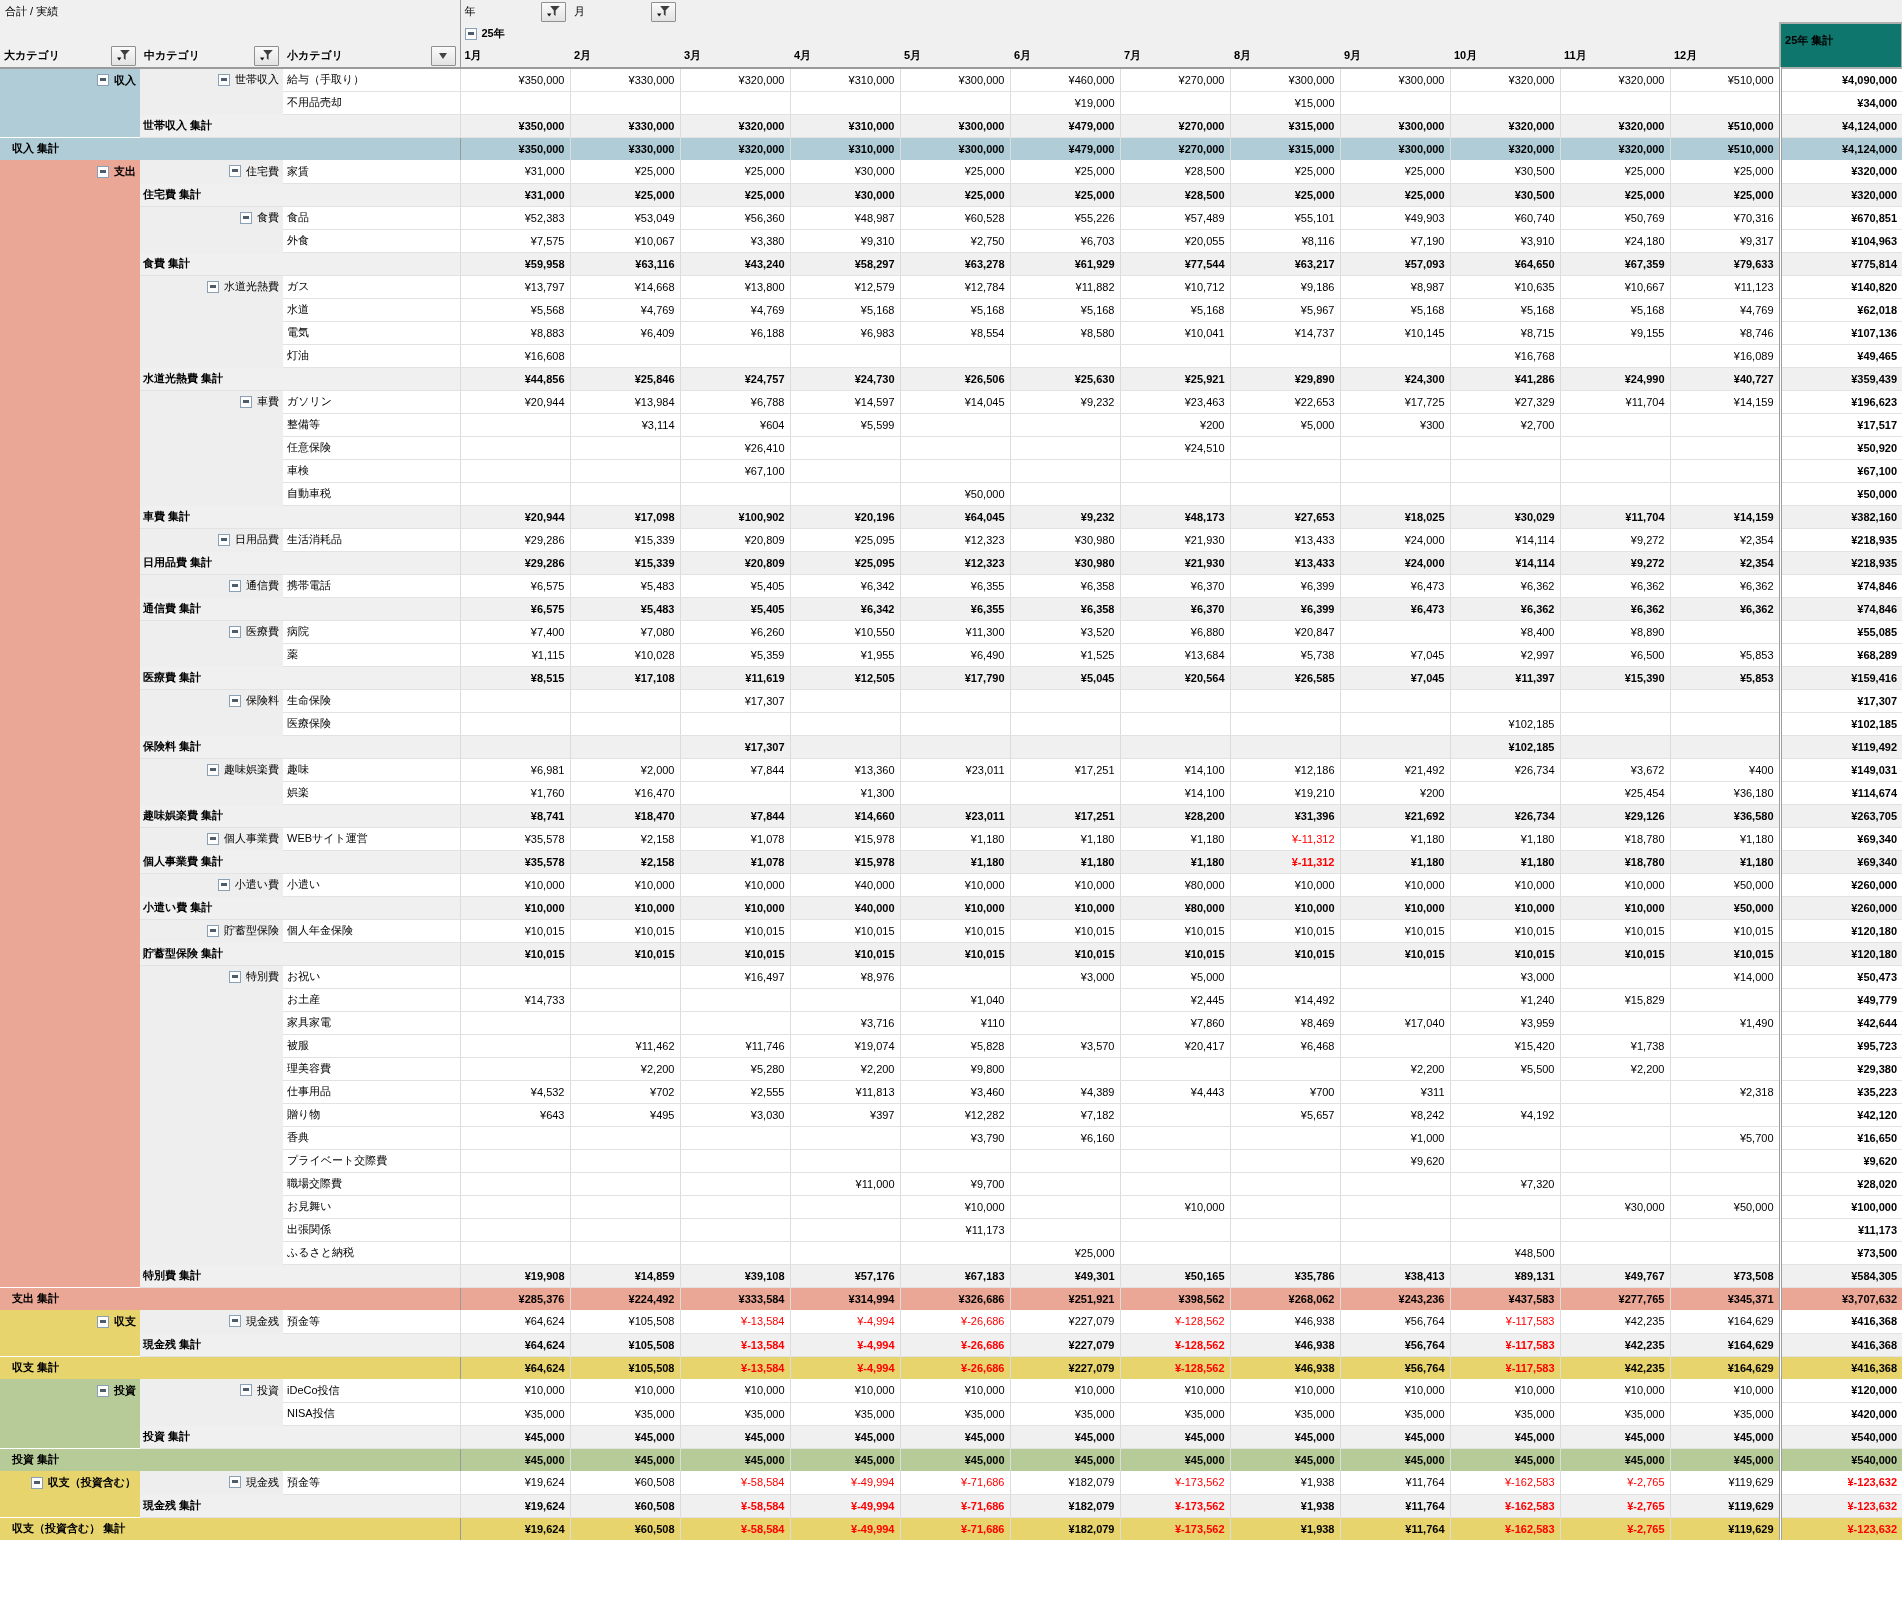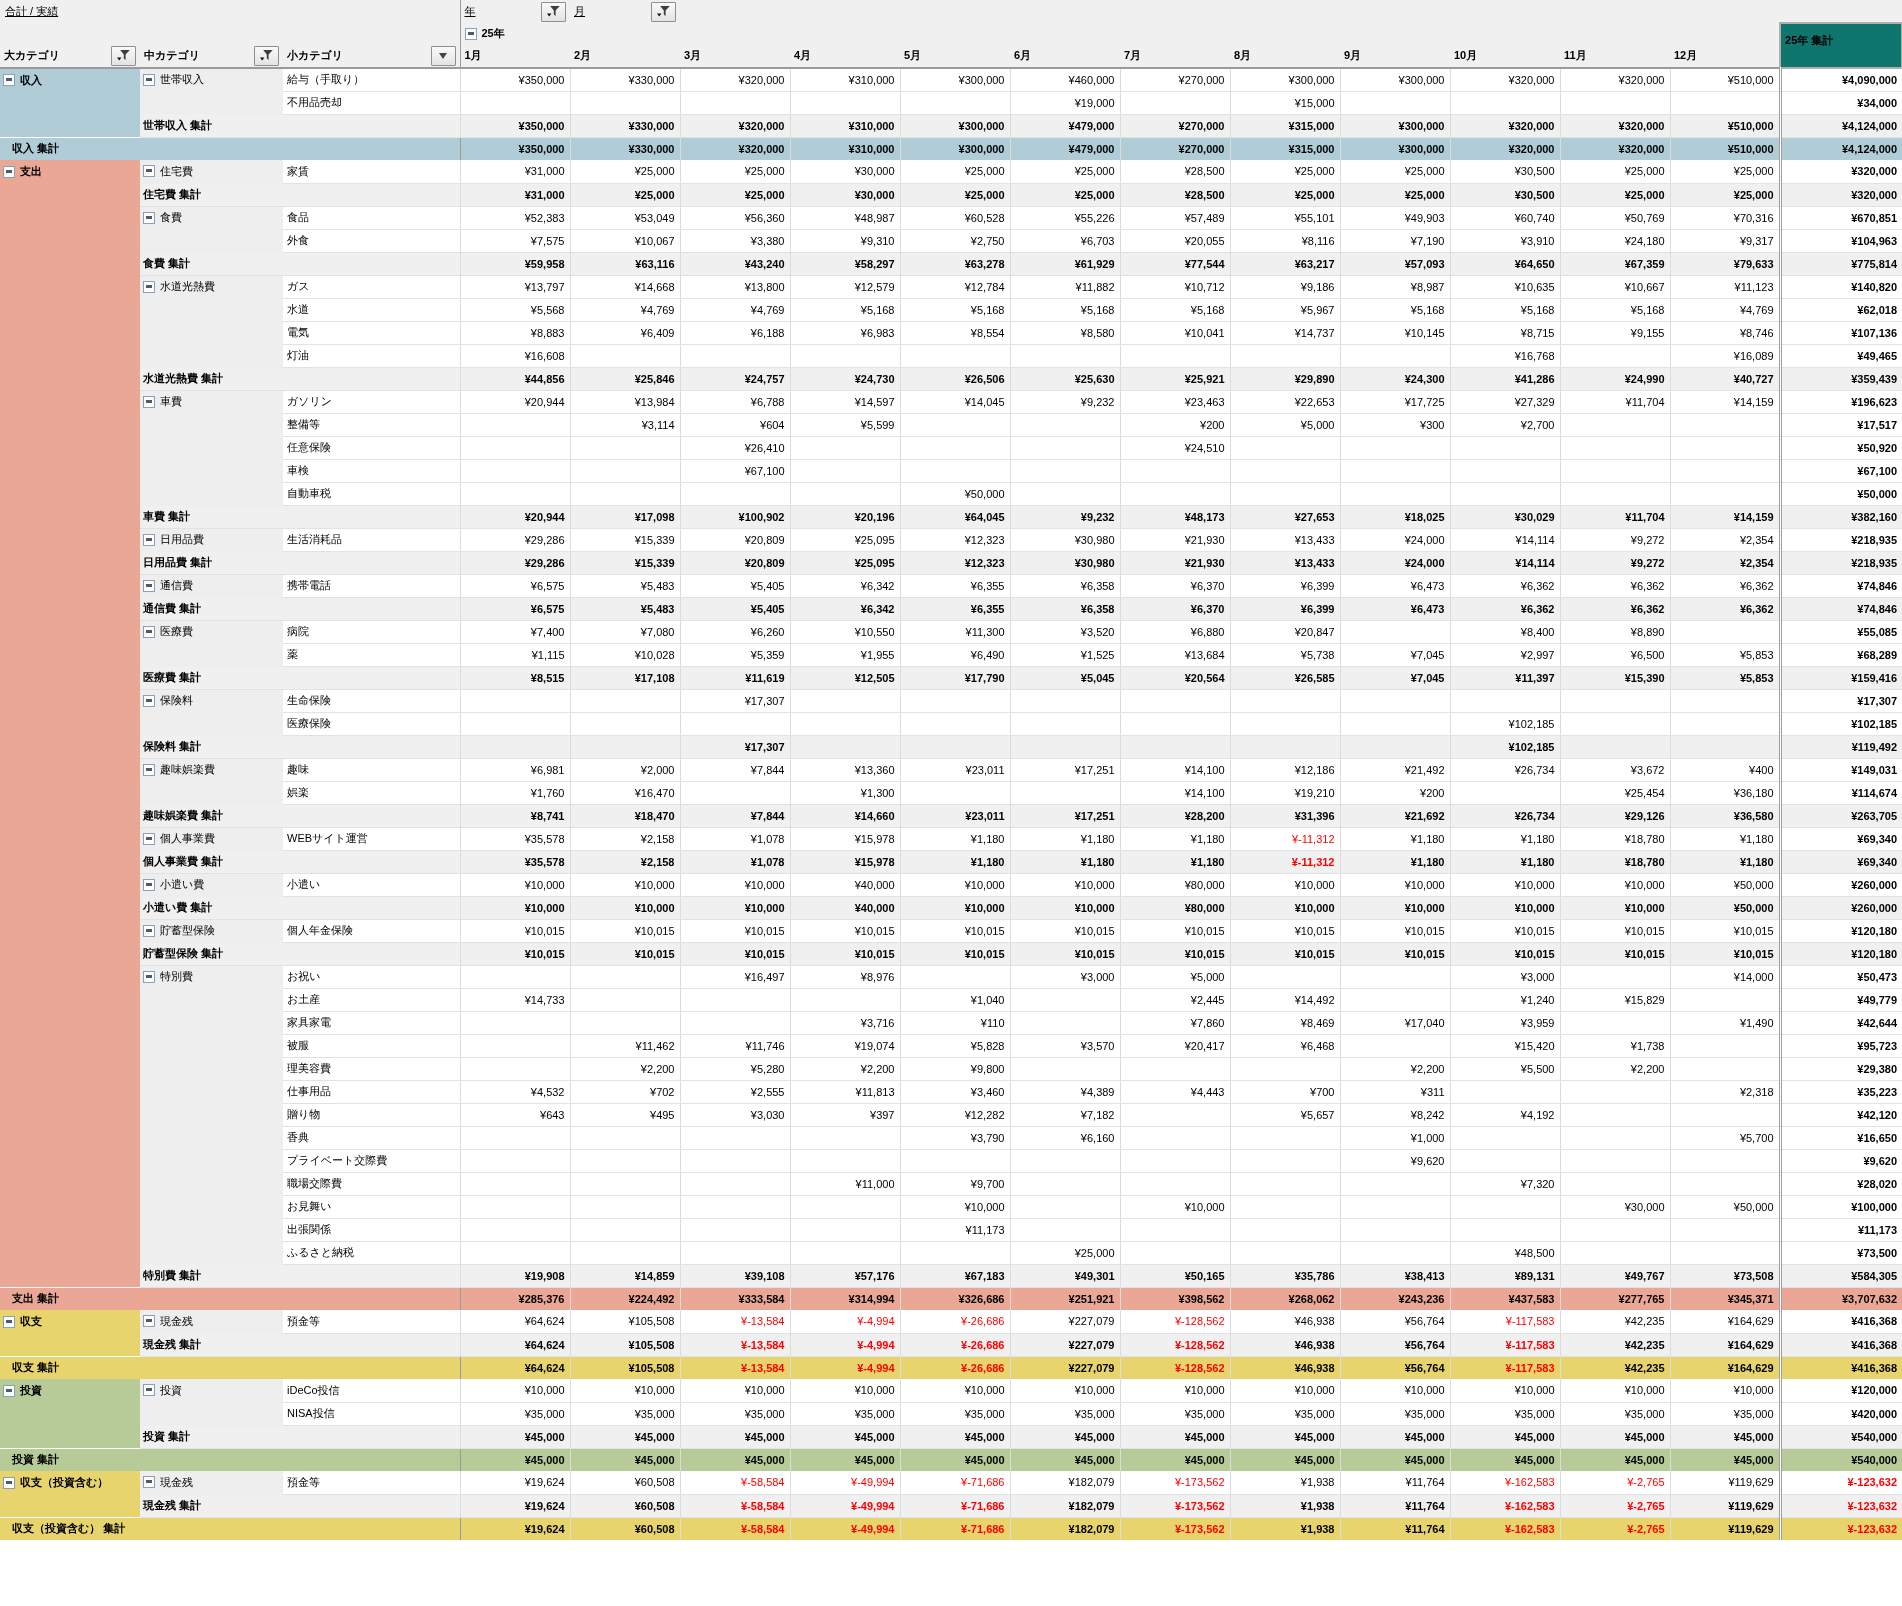--- a/index.html
+++ b/index.html
@@ -1,29 +1,29 @@
 <!DOCTYPE html>
 <html><head>
 <meta charset="utf-8">
 <style>
   html,body{margin:0;padding:0;background:#fff;}
   body{width:1902px;height:1606px;overflow:hidden;font-family:"Liberation Sans","DejaVu Sans",sans-serif;font-size:11px;color:#000;}
   table{border-collapse:collapse;table-layout:fixed;width:1902px;}
   th,td{padding:0 4px;height:23px;overflow:hidden;white-space:nowrap;box-sizing:border-box;font-size:11px;vertical-align:middle;}
   thead th{background:#f1f0f0;text-align:left;font-weight:bold;}
-  tr.hA th{height:23px;font-weight:normal;text-decoration:underline;}
+  tr.hA th{height:23px;font-weight:normal;}
   tr.hB th{height:21px;}
   tr.hC th{height:24px;border-bottom:2px solid #9a9a9a;}
   th.corner{font-weight:normal;padding-left:5px;}
   .hflex{display:flex;align-items:center;justify-content:space-between;}
   .fbtn,.dbtn{width:25px;height:20px;border:1px solid #8f8f8f;background:linear-gradient(#fafafa,#e4e3e3);display:inline-flex;align-items:center;justify-content:center;border-radius:1px;padding:0;flex:none;}
   .dbtn .tri{width:0;height:0;border-left:4px solid transparent;border-right:4px solid transparent;border-top:6px solid #444;}
   .exp{display:inline-block;width:10px;height:10px;border:1px solid #8aa0b5;background:#fdfdfd;margin-right:5px;position:relative;flex:none;vertical-align:-1px;}
   .exp::after{content:"";position:absolute;left:2px;right:2px;top:3px;height:3px;background:#4d5c6b;}
-  .lblflex{display:flex;align-items:center;}
+  .lblflex{display:flex;align-items:center;justify-content:flex-end;}
   .bL{border-left:1px solid #9a9a9a;}
   td{border-right:1px solid #dcdcdc;border-bottom:1px solid #e2e2e2;}
   td.num{text-align:right;padding-right:5px;background:#fff;}
   td.c1{border-bottom:none;border-right:none;font-weight:bold;padding-left:3px;}
   td.c2{background:#efeeee;border-bottom:1px solid #efeeee;border-right:none;padding-left:3px;}
   td.c3{background:#fff;padding-left:4px;}
   td.slbl{background:#f1f0f0;font-weight:bold;padding-left:3px;}
   td.glbl{font-weight:bold;padding-left:12px;border-right:none;}
   tr.sub td.num,tr.sub td.slbl{background:#f1f0f0;font-weight:bold;}
   tr.grand td{font-weight:bold;border-bottom:none;}

